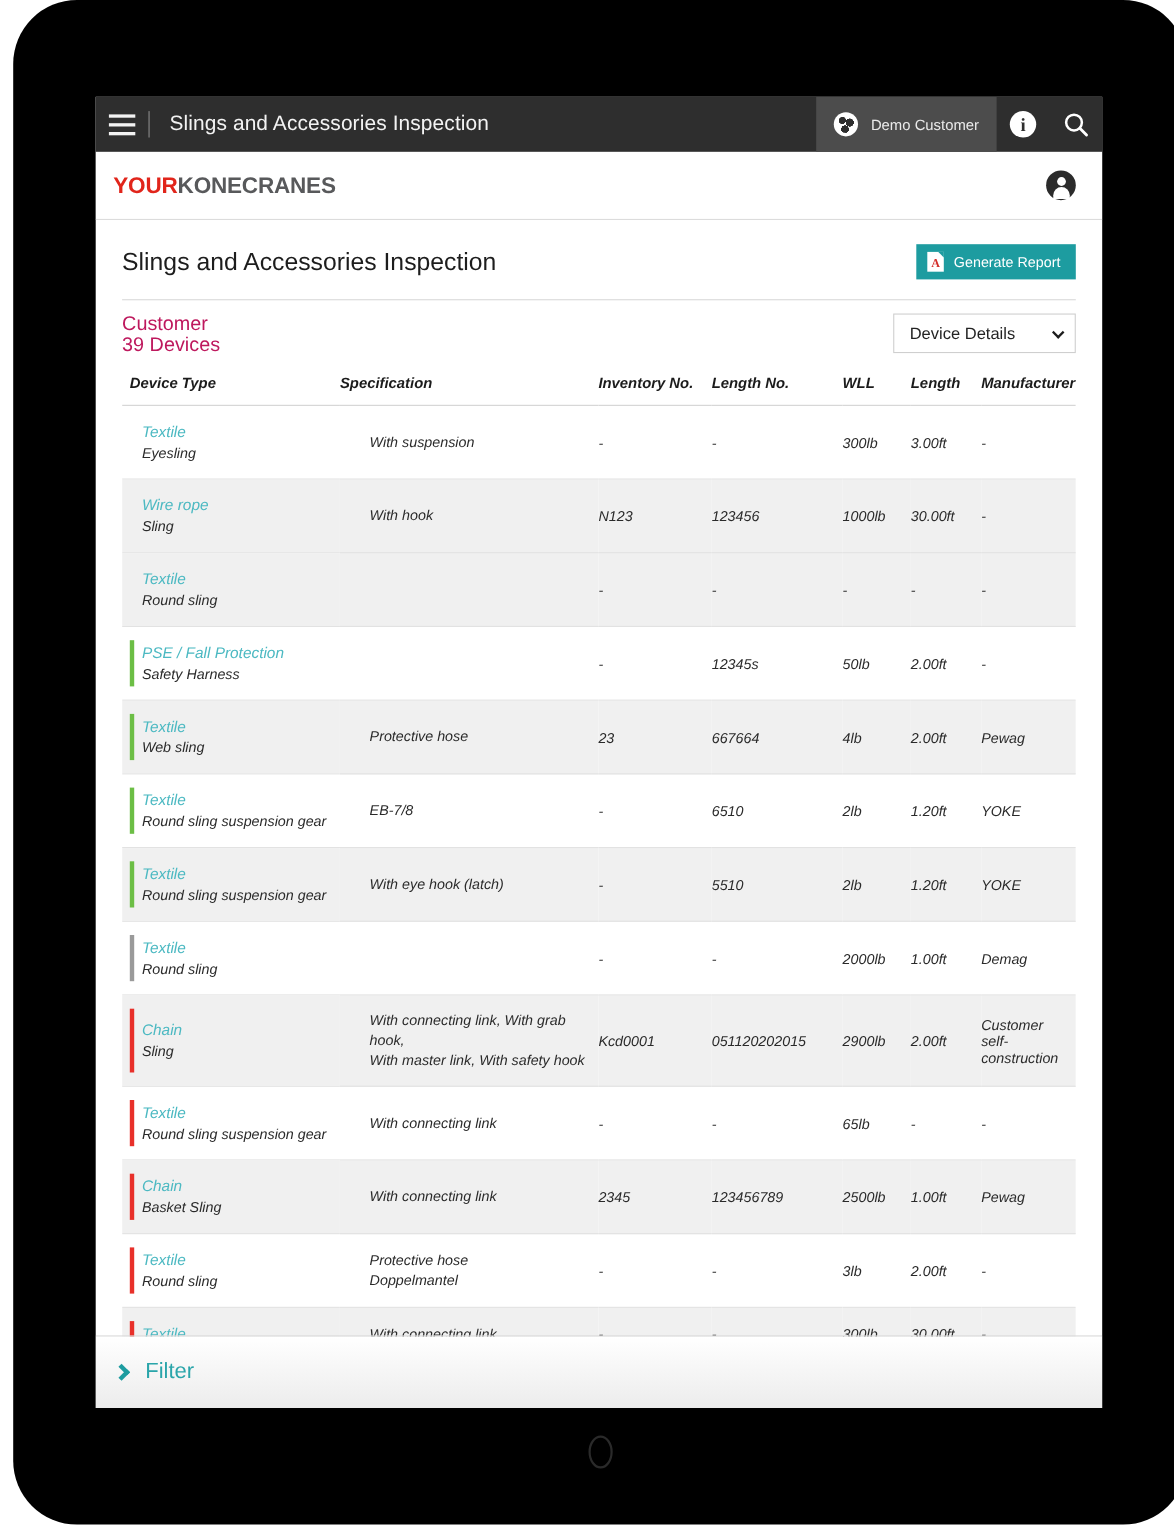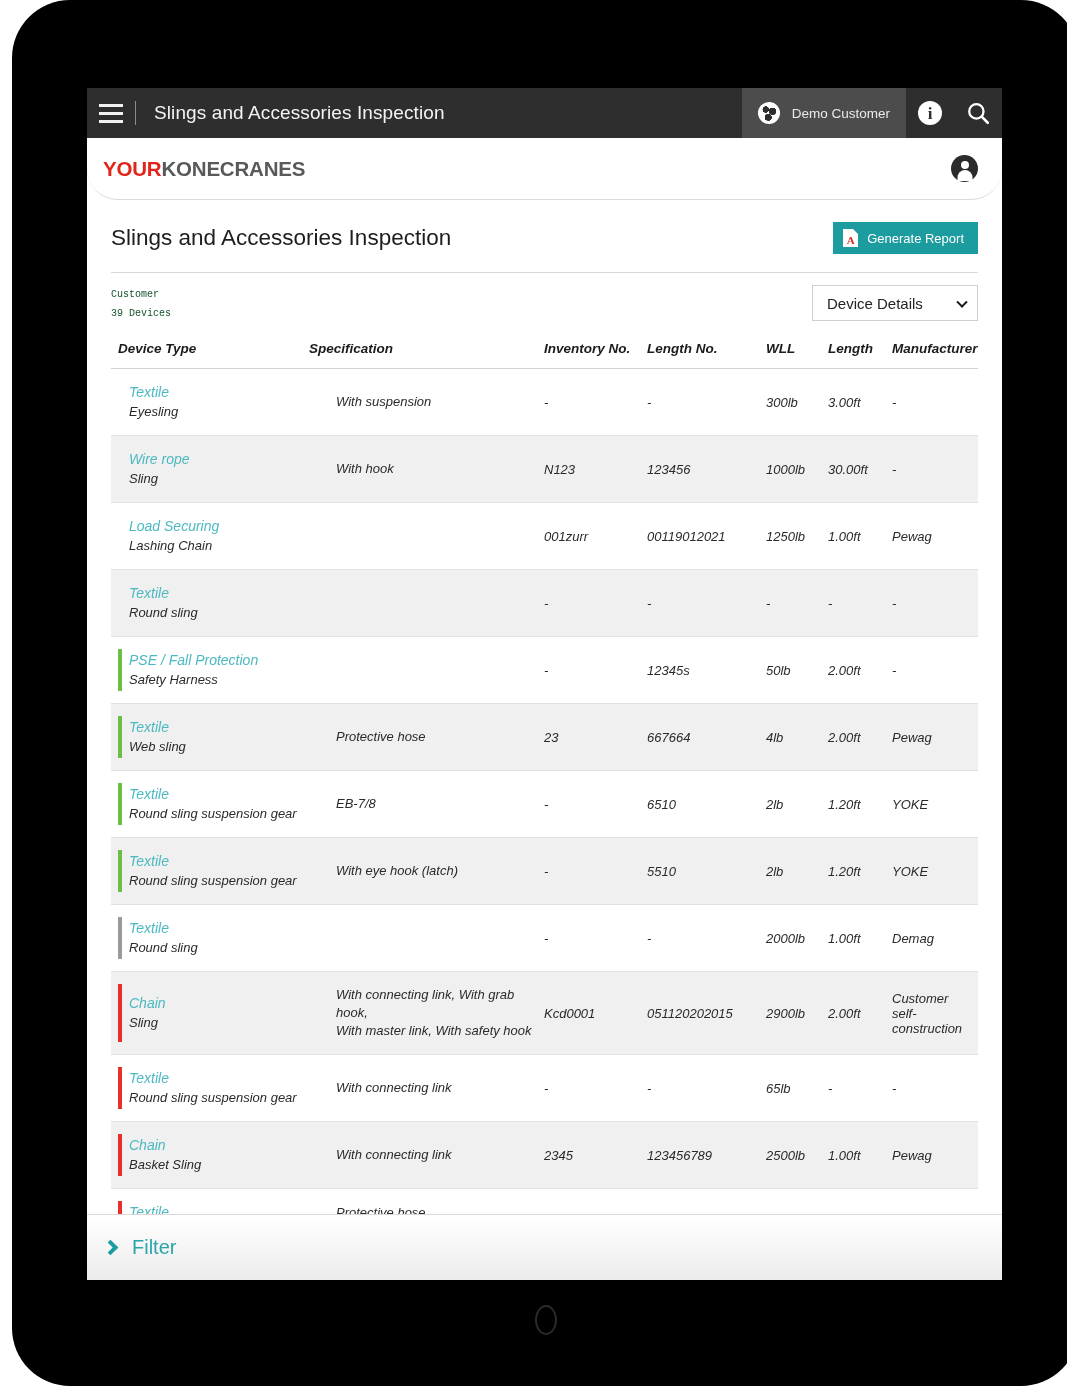--- a/index.html
+++ b/index.html
@@ -130,21 +130,20 @@
   .search-icon { width: 26px; height: 26px; }
 
   
   .brandbar {
     height: 62px;
     background: #ffffff;
     border-bottom: 1px solid #dcdcdc;
     display: flex;
     align-items: center;
     padding: 0 24px 0 16px;
-    border-radius: 31px;
   }
   .logo {
     font-size: 20.5px;
     font-weight: bold;
     letter-spacing: -0.2px;
   }
   .logo .your { color: #e1251b; }
   .logo .kone { color: #58595b; }
   .avatar-icon {
     margin-left: auto;
@@ -228,24 +227,23 @@
 
   .subhead {
     border-top: 1px solid #d9d9d9;
     padding-top: 12px;
     display: flex;
     align-items: flex-start;
     justify-content: space-between;
     padding-bottom: 18px;
   }
   .customer-meta {
-    font-size: 10px;
-    color: #14532d;
+    font-size: 18px;
+    color: #be185d;
     line-height: 19px;
-    font-family: Liberation Mono, monospace;
   }
   .select-wrap {
     position: relative;
     width: 166px;
     border-radius: 14px;
   }
   .device-select {
     width: 100%;
     height: 36px;
     border: 1px solid #cfcfcf;
@@ -464,32 +462,20 @@
                 </td>
                 <td>
                   <div class="spec-line">With hook</div>
                 </td>
                 <td>N123</td>
                 <td>123456</td>
                 <td>1000lb</td>
                 <td>30.00ft</td>
                 <td>-</td>
               </tr>
-              <tr>
-                <td class="cell-type">
-                  <span class="status-bar" style="background: transparent;"></span>
-                  <div class="type-inner"><a class="dtype">Load Securing</a><div class="dsub">Lashing Chain</div></div>
-                </td>
-                <td></td>
-                <td>001zurr</td>
-                <td>00119012021</td>
-                <td>1250lb</td>
-                <td>1.00ft</td>
-                <td>Pewag</td>
-              </tr>
               <tr class="alt">
                 <td class="cell-type">
                   <span class="status-bar" style="background: transparent;"></span>
                   <div class="type-inner"><a class="dtype">Textile</a><div class="dsub">Round sling</div></div>
                 </td>
                 <td></td>
                 <td>-</td>
                 <td>-</td>
                 <td>-</td>
                 <td>-</td>

